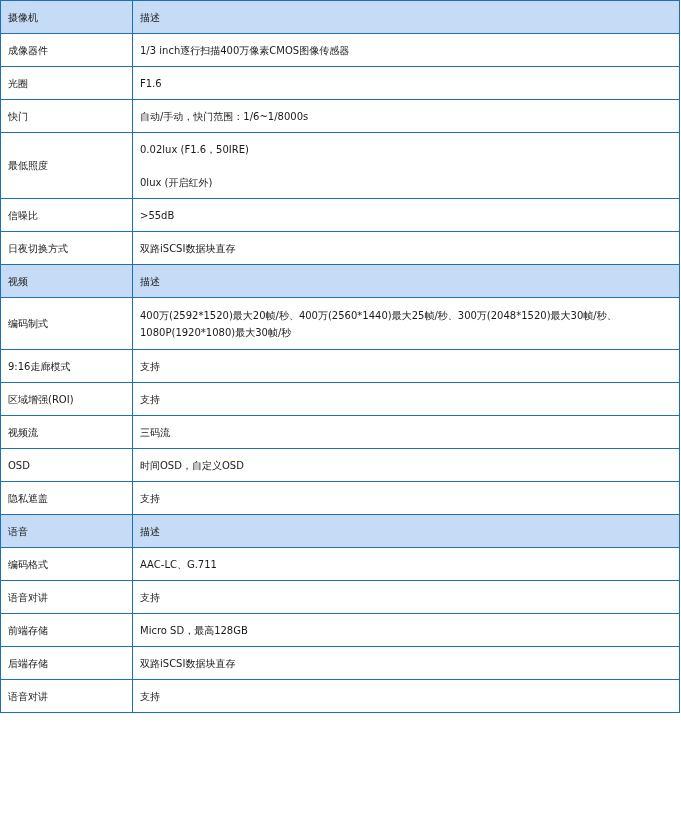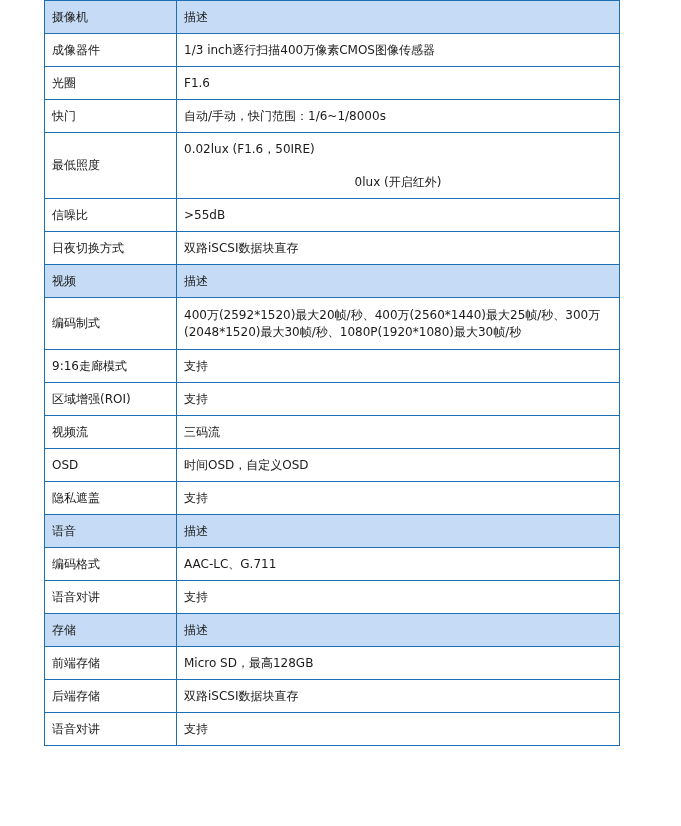--- a/index.html
+++ b/index.html
@@ -1,38 +1,37 @@
 <!DOCTYPE html>
 <html><head>
 <meta charset="utf-8">
 <style>
   html, body { margin: 0; padding: 0; background: #ffffff; }
   body { width: 681px; height: 826px; overflow: hidden; }
   table.spec {
     border-collapse: collapse;
-    width: 576px;
+    width: 680px;
     table-layout: fixed;
     font-family: "DejaVu Sans", "Liberation Sans", sans-serif;
-    font-size: 12px;
+    font-size: 10px;
     color: #1a1a1a;
-    margin-left: 44px;
   }
   table.spec td {
     border: 1px solid #1f6fb5;
     padding: 0 7px;
     vertical-align: middle;
     line-height: 17px;
   }
   td.k { width: 117px; }
   tr.row { height: 33px; }
   tr.row.tall { height: 66px; }
   tr.row.mid { height: 52px; padding-left: 44px; }
   tr.hdr td { background: #c6dcf6; }
   .line { display: block; }
-  .line + .line { margin-top: 16px; text-align: center; }
+  .line + .line { margin-top: 16px; }
   .wrap { line-height: 21px; }
 </style>
 </head>
 <body>
 
 <table class="spec">
   <tbody>
 
     <tr class="row hdr">
       <td class="k">摄像机</td>
@@ -101,24 +100,20 @@
     </tr>
     <tr class="row">
       <td class="k">编码格式</td>
       <td>AAC-LC、G.711</td>
     </tr>
     <tr class="row">
       <td class="k">语音对讲</td>
       <td>支持</td>
     </tr>
 
-    <tr class="row hdr">
-      <td class="k">存储</td>
-      <td>描述</td>
-    </tr>
     <tr class="row">
       <td class="k">前端存储</td>
       <td>Micro SD，最高128GB</td>
     </tr>
     <tr class="row">
       <td class="k">后端存储</td>
       <td>双路iSCSI数据块直存</td>
     </tr>
     <tr class="row">
       <td class="k">语音对讲</td>

